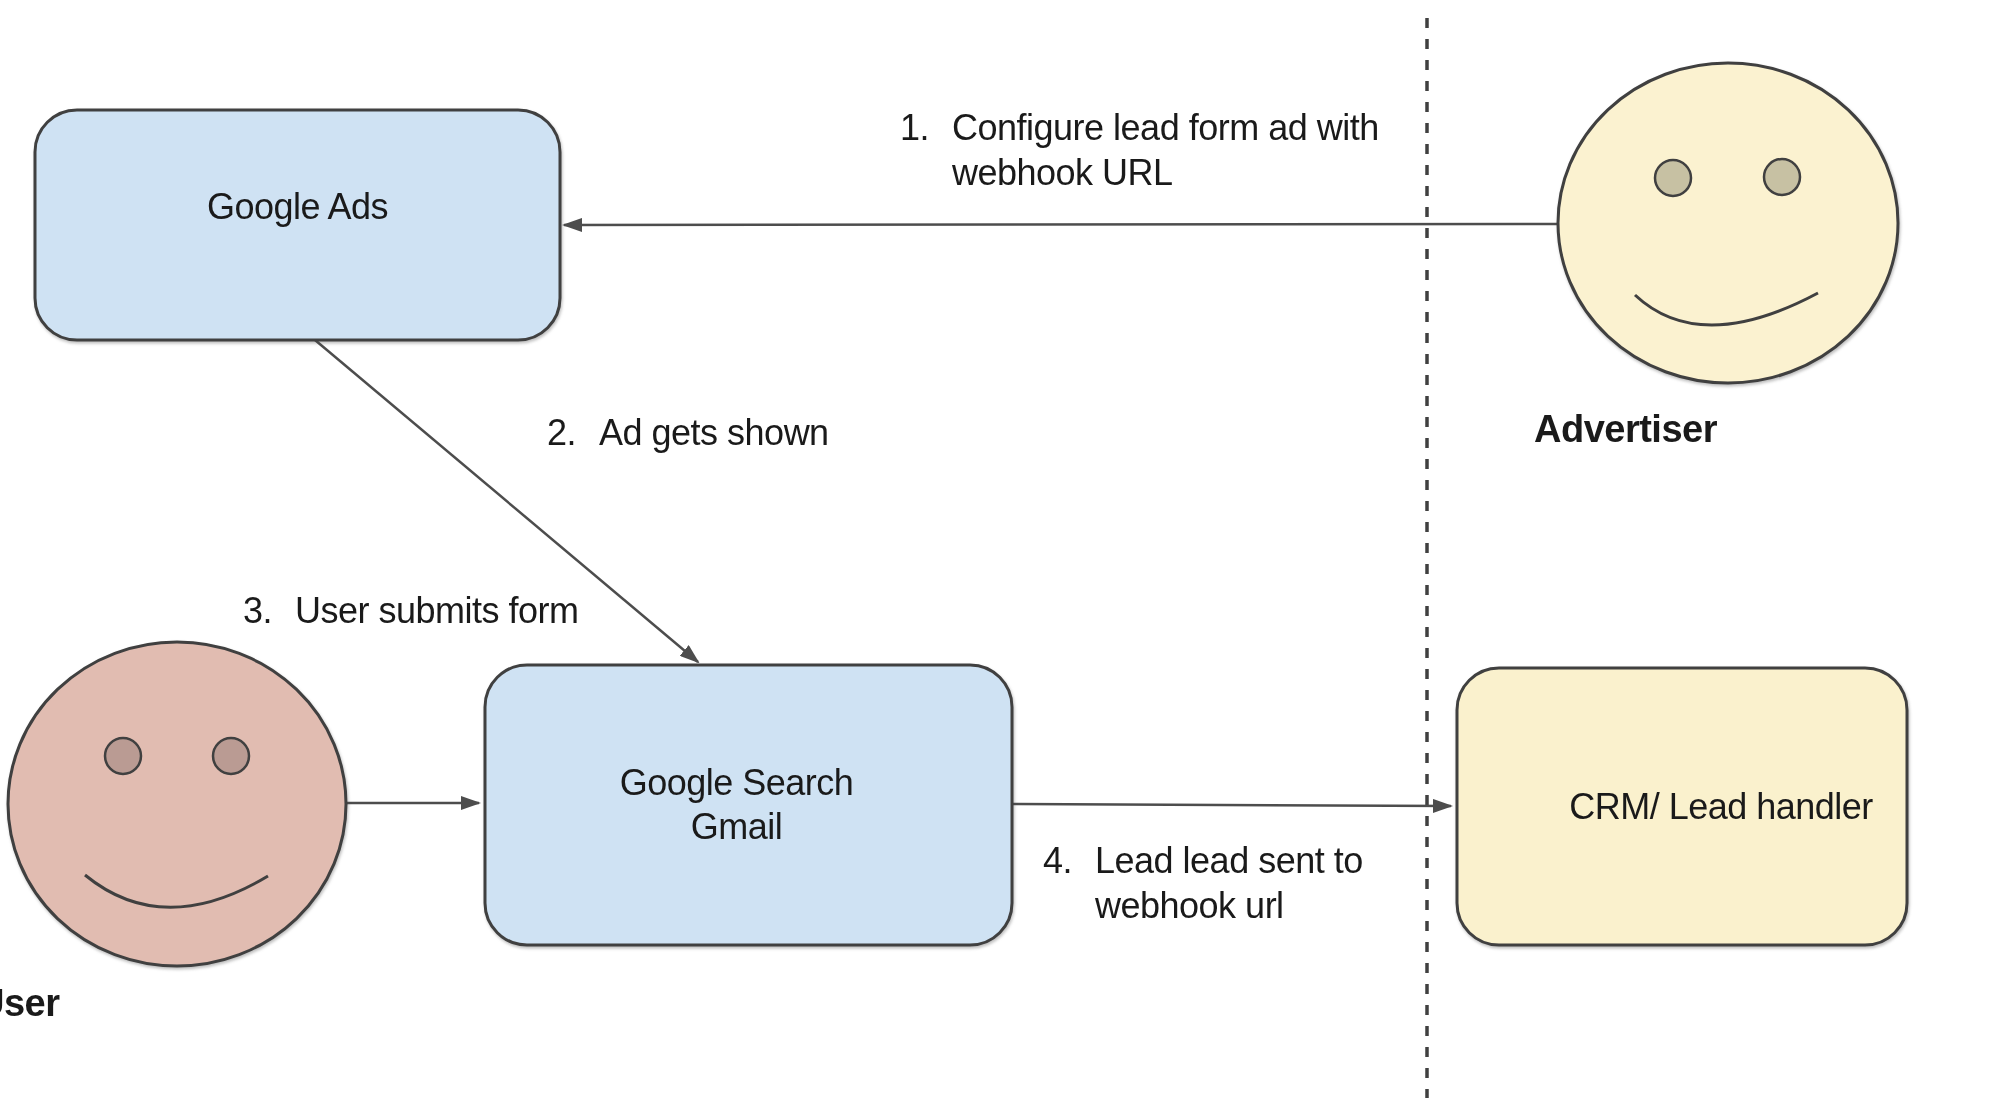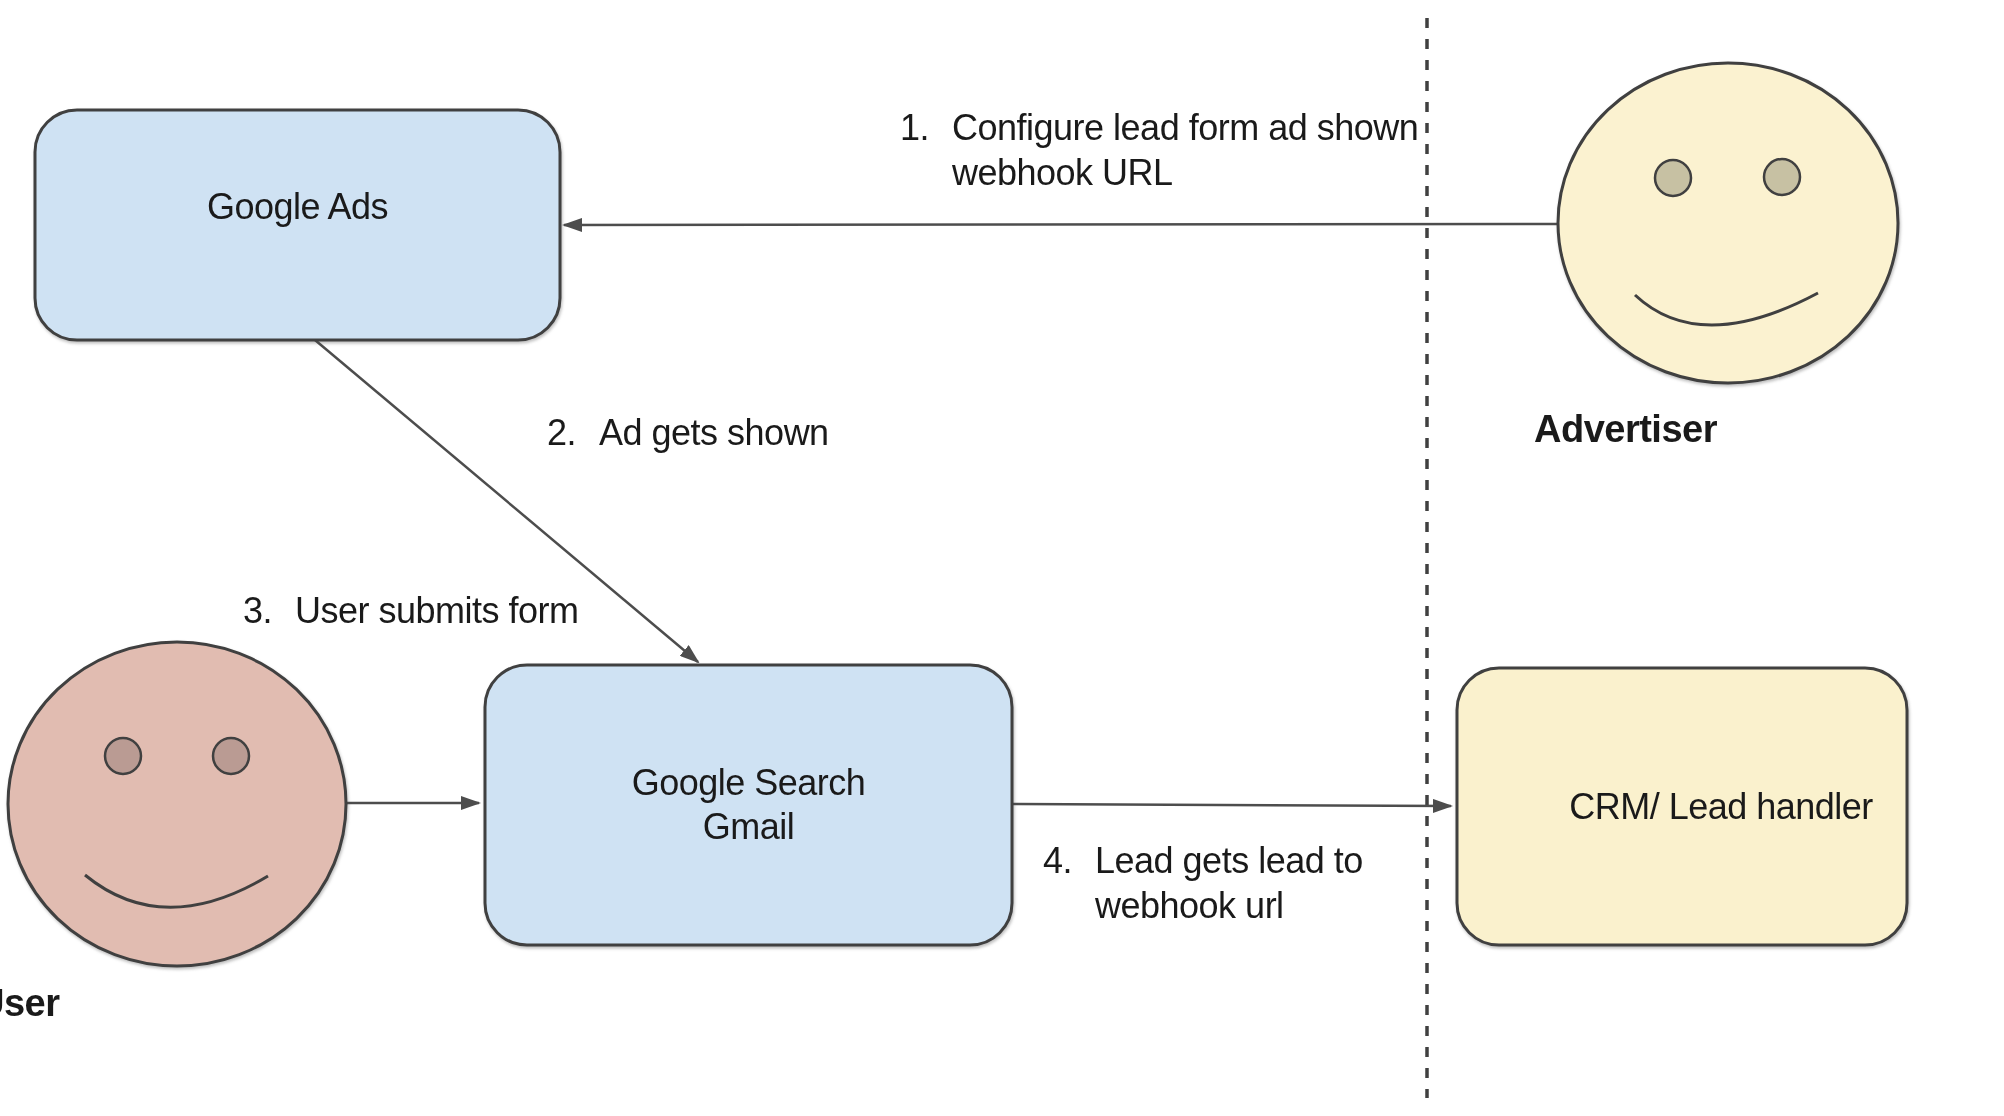--- a/index.html
+++ b/index.html
@@ -77,37 +77,37 @@
     <g>
       <ellipse cx="177" cy="804" rx="169" ry="162" class="shape shadowed" fill="#e1bcb1"></ellipse>
       <circle cx="123" cy="756" r="18" class="eye" fill="#ba9b93"></circle>
       <circle cx="231" cy="756" r="18" class="eye" fill="#ba9b93"></circle>
       <path d="M85 875 Q163 939 268 876" class="smile"></path>
     </g>
   </svg>
 
   <div class="overlay box-label" style="left:35px; top:110px; width:525px; height:194px;">Google Ads</div>
 
-  <div class="overlay box-label" style="left:485px; top:665px; width:527px; height:280px;">
+  <div class="overlay box-label" style="left:473px; top:665px; width:527px; height:280px;">
     <span class="stack">
       <span class="line">Google Search</span>
       <span class="line">Gmail</span>
     </span>
   </div>
 
   <div class="overlay box-label" style="left:1457px; top:668px; width:528px; height:277px;">CRM/ Lead handler</div>
 
   <div class="overlay name-label" style="left:1534px; top:407px; width:400px;">Advertiser</div>
 
   <div class="overlay name-label" style="left:-23px; top:981px; width:400px;">User</div>
 
   <div class="overlay step" style="left:900px; top:105px;">
     <span class="num">1.</span>
     <span class="txt">
-      <span class="line">Configure lead form ad shown</span>
+      <span class="line">Configure lead form ad with</span>
       <span class="line">webhook URL</span>
     </span>
   </div>
 
   <div class="overlay step" style="left:547px; top:410px;">
     <span class="num">2.</span>
     <span class="txt">
       <span class="line">Ad gets shown</span>
     </span>
   </div>
@@ -115,18 +115,18 @@
   <div class="overlay step" style="left:243px; top:588px;">
     <span class="num">3.</span>
     <span class="txt">
       <span class="line">User submits form</span>
     </span>
   </div>
 
   <div class="overlay step" style="left:1043px; top:838px;">
     <span class="num">4.</span>
     <span class="txt">
-      <span class="line">Lead gets lead to</span>
+      <span class="line">Lead lead sent to</span>
       <span class="line">webhook url</span>
     </span>
   </div>
 
 </div>
 
 </body></html>

